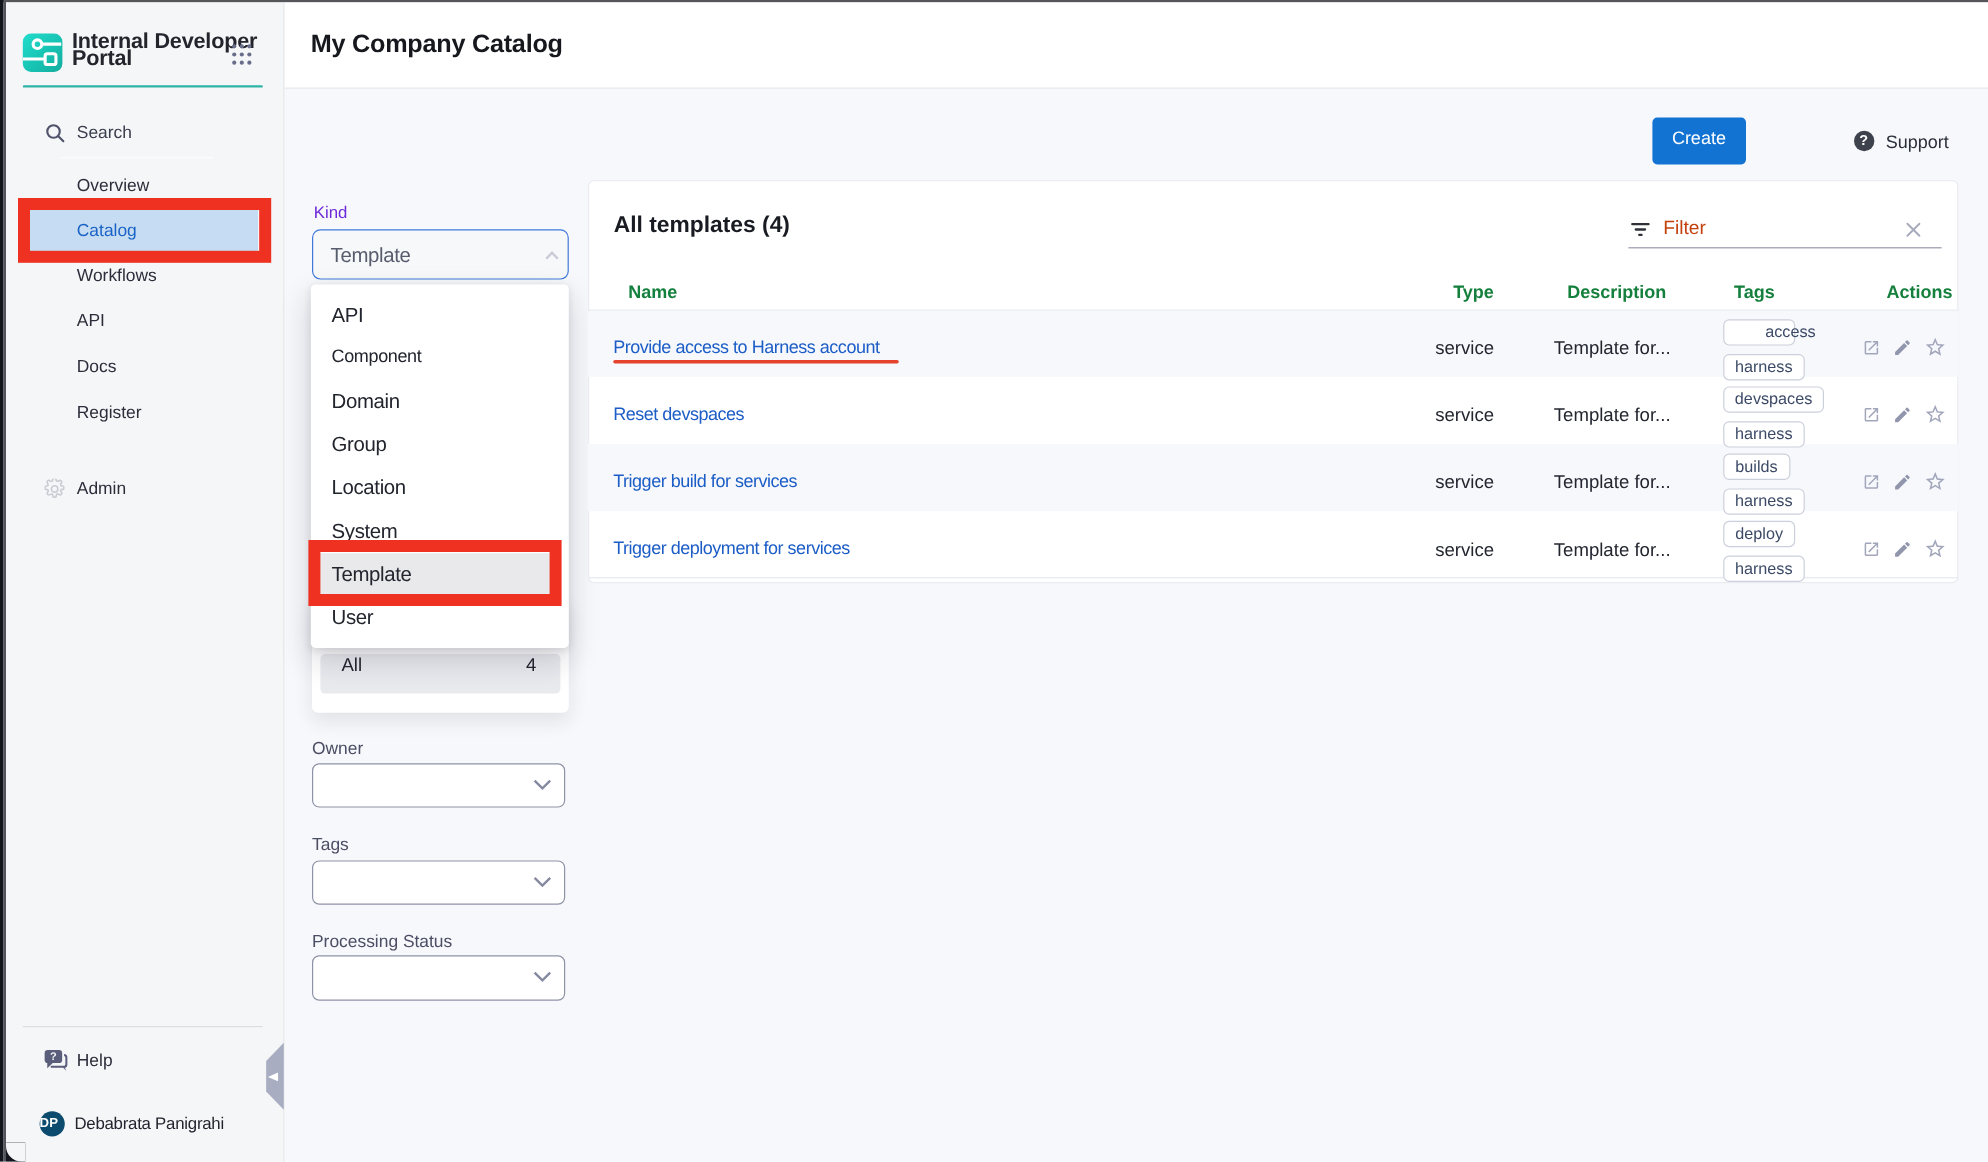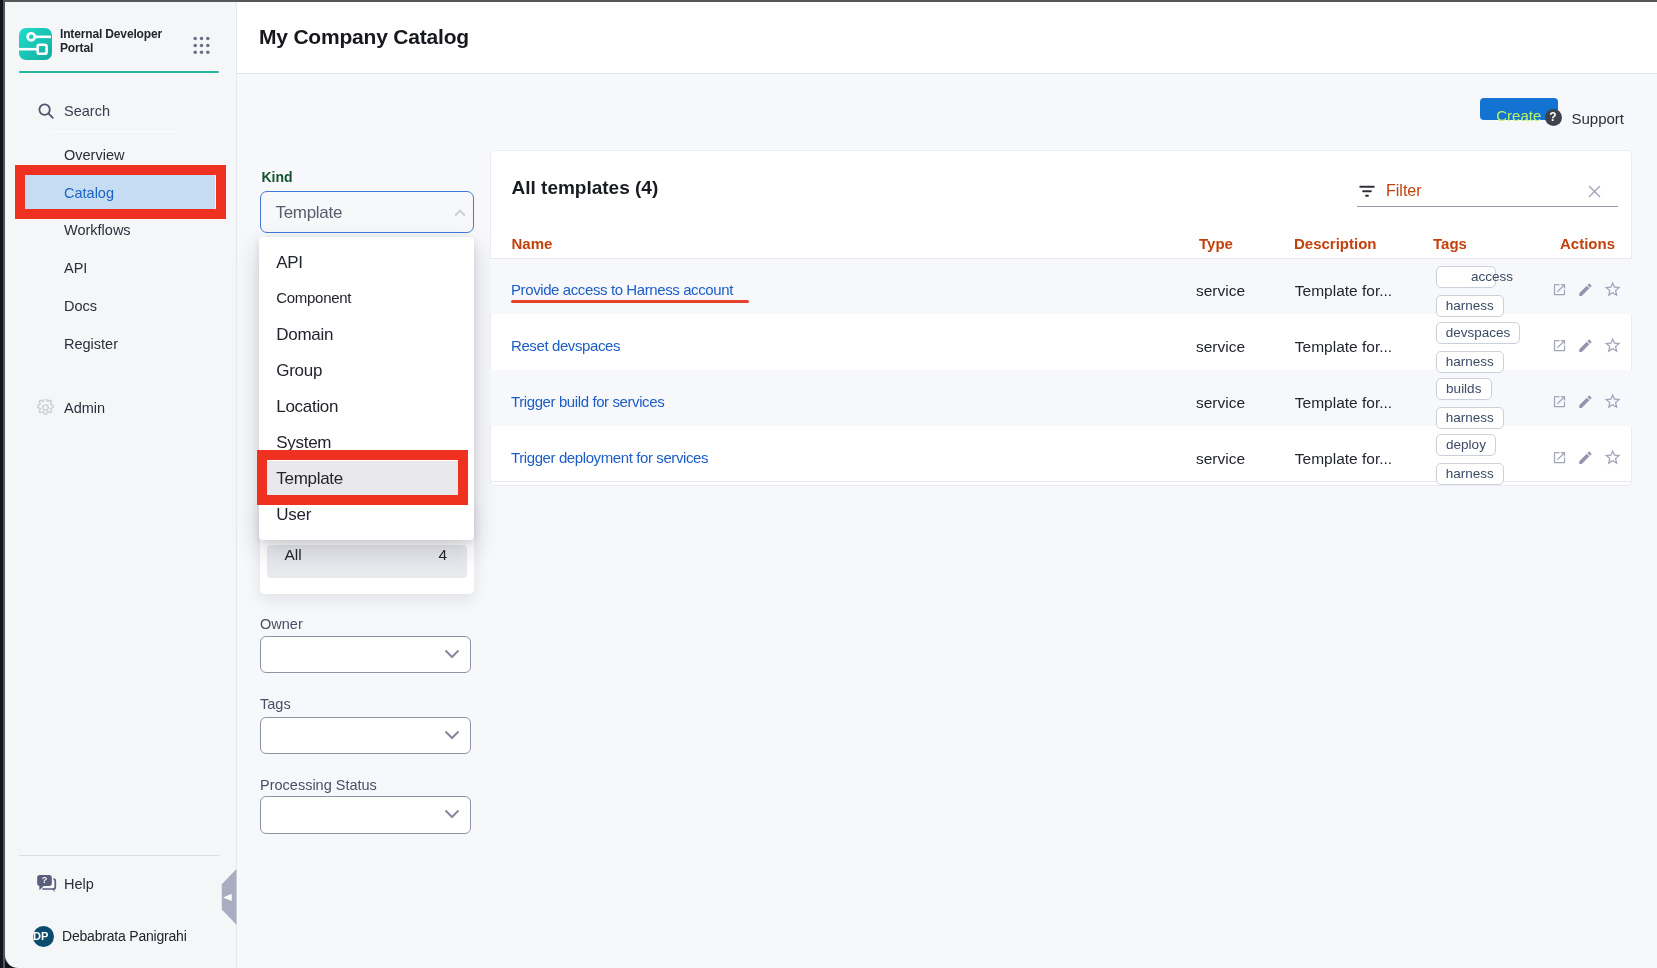--- a/index.html
+++ b/index.html
@@ -27,21 +27,21 @@
   <div class="abs" style="left:4.5px;bottom:0;width:16px;height:16px;background:#14161d;"></div>
   <div class="abs" style="left:4.5px;bottom:0;width:16px;height:16px;background:#f5f6f8;border-bottom-left-radius:13px;"></div>
 
   <div class="abs" style="left:19px;top:27.5px;width:32.5px;height:32.5px;border-radius:7px;background:linear-gradient(135deg,#21ddcb 0%,#17c3b3 55%,#15ac9e 100%);"></div>
   <svg class="abs" style="left:19px;top:27.5px;" width="33" height="33" viewBox="0 0 33 33" fill="none">
     <circle cx="12.2" cy="8.8" r="3.6" stroke="#ffffff" stroke-width="2.6"></circle>
     <line x1="15.8" y1="8.8" x2="32" y2="8.8" stroke="#ffffff" stroke-width="2.6"></line>
     <line x1="0" y1="21.2" x2="19" y2="21.2" stroke="#ffffff" stroke-width="2.6"></line>
     <rect x="18.6" y="16.8" width="9" height="9" rx="1.8" stroke="#ffffff" stroke-width="2.6"></rect>
   </svg>
-  <div class="abs" style="left:60px;top:26.5px;font-size:12px;font-weight:700;color:#23242c;line-height:14.6px;letter-spacing:-0.15px;">Internal Developer<br>Portal</div>
+  <div class="abs" style="left:60px;top:26.5px;font-size:18px;font-weight:700;color:#23242c;line-height:14.6px;letter-spacing:-0.15px;">Internal Developer<br>Portal</div>
   <svg class="abs" style="left:193px;top:36px;" width="17" height="19" viewBox="0 0 17 19" fill="#6a6e8a">
     <circle cx="2.2" cy="2.6" r="1.75"></circle>
       <circle cx="8.5" cy="2.6" r="1.75"></circle>
       <circle cx="14.8" cy="2.6" r="1.75"></circle>
     <circle cx="2.2" cy="9.4" r="1.75"></circle>
       <circle cx="8.5" cy="9.4" r="1.75"></circle>
       <circle cx="14.8" cy="9.4" r="1.75"></circle>
     <circle cx="2.2" cy="16.2" r="1.75"></circle>
       <circle cx="8.5" cy="16.2" r="1.75"></circle>
       <circle cx="14.8" cy="16.2" r="1.75"></circle>
@@ -80,25 +80,25 @@
   </svg>
   <div class="abs" style="left:64px;top:875.5px;font-size:14.5px;color:#2b2e3a;">Help</div>
   <div class="abs" style="left:33px;top:925.5px;width:21px;height:21px;border-radius:50%;background:#0c4a6e;color:#fff;font-size:11px;font-weight:700;text-align:left;line-height:21px;">DP</div>
   <div class="abs" style="left:62px;top:927.5px;font-size:14px;letter-spacing:-0.2px;color:#22242e;">Debabrata Panigrahi</div>
 
   <svg class="abs" style="left:220.5px;top:868.5px;" width="16" height="56" viewBox="0 0 16 56">
     <polygon points="15.5,0 0.8,15.2 0.8,40.5 15.5,55.8 15.5,0" fill="#a9adc2"></polygon>
     <polygon points="10.7,24.7 10.7,32.1 2.2,28.4" fill="#ffffff"></polygon>
   </svg>
 
-  <div class="abs" style="left:1480px;top:97.5px;width:77.5px;height:22px;background:#1373d3;border-radius:4px;color:#bef264;font-size:15px;font-weight:500;text-align:center;line-height:36.5px;">Create</div>
+  <div class="abs" style="left:1377px;top:97.5px;width:77.5px;height:39px;background:#1373d3;border-radius:4px;color:#ffffff;font-size:15px;font-weight:500;text-align:center;line-height:36.5px;">Create</div>
   <div class="abs" style="left:1544.5px;top:109px;width:17px;height:17px;border-radius:50%;background:#3e424d;color:#fff;font-size:12px;font-weight:700;text-align:center;line-height:17px;">?</div>
   <div class="abs" style="left:1571.5px;top:109.5px;font-size:15px;font-weight:500;color:#2b2f3b;">Support</div>
 
-  <div class="abs" style="left:261.5px;top:168.5px;font-size:14px;font-weight:700;color:#14532d;">Kind</div>
+  <div class="abs" style="left:261.5px;top:168.5px;font-size:14px;font-weight:400;color:#6d28d9;">Kind</div>
   <div class="abs" style="left:259.5px;top:190.5px;width:214px;height:42.5px;border:1.5px solid #3f79d9;border-radius:7px;background:#f7f8fa;"></div>
   <div class="abs" style="left:275.5px;top:202.5px;font-size:17px;letter-spacing:-0.3px;color:#585d6e;">Template</div>
   <svg class="abs" style="left:453.5px;top:208.5px;" width="12" height="8" viewBox="0 0 12 8" fill="none" stroke="#c9ccd6" stroke-width="2">
     <polyline points="1.2,6.6 6,1.6 10.8,6.6"></polyline>
   </svg>
 
   <div class="abs" style="left:259.8px;top:500px;width:214.2px;height:94px;background:#ffffff;border-radius:5px;box-shadow:0 6px 16px rgba(25,30,50,0.10);"></div>
   <div class="abs" style="left:266.8px;top:544.8px;width:200px;height:33.5px;background:#e9eaee;border-radius:4px;"></div>
   <div class="abs" style="left:284.5px;top:545.8px;font-size:15.5px;color:#23252e;">All</div>
   <div class="abs" style="left:430px;top:545.8px;width:17px;font-size:15.5px;color:#23252e;text-align:right;">4</div>
@@ -203,18 +203,18 @@
         </g>
         <g transform="translate(51.2,-1.2) scale(0.79)" fill="#a2a6bb">
           <path d="M22 9.24l-7.19-.62L12 2 9.19 8.63 2 9.24l5.46 4.73L5.82 21 12 17.27 18.18 21l-1.63-7.03L22 9.24zM12 15.4l-3.76 2.27 1-4.28-3.32-2.88 4.38-.38L12 6.1l1.71 4.04 4.38.38-3.32 2.88 1 4.28L12 15.4z"></path>
         </g>
       </g>
     </defs>
   </svg>
 </div>
 <style>
   .selbox { width:211.3px;height:37.2px;border:1.2px solid #8f93a6;border-radius:6px;background:#fff; }
-  .thead { top:234.5px;font-size:15px;font-weight:700;color:#c2410c; }
+  .thead { top:234.5px;font-size:15px;font-weight:700;color:#15803d;margin-left:12px; }
   .rlink { left:511px;font-size:15px;font-weight:400;color:#1c5dc6;letter-spacing:-0.4px; }
   .rtxt { font-size:15.5px;color:#23262f; }
   .chip { height:22px;border:1px solid #ccd0da;border-radius:5px;background:#fff;font-size:13.5px;color:#3c4a66;text-align:center;line-height:20px; }
   .acticons { left:1551.5px; }
 </style>
 
 </body></html>

